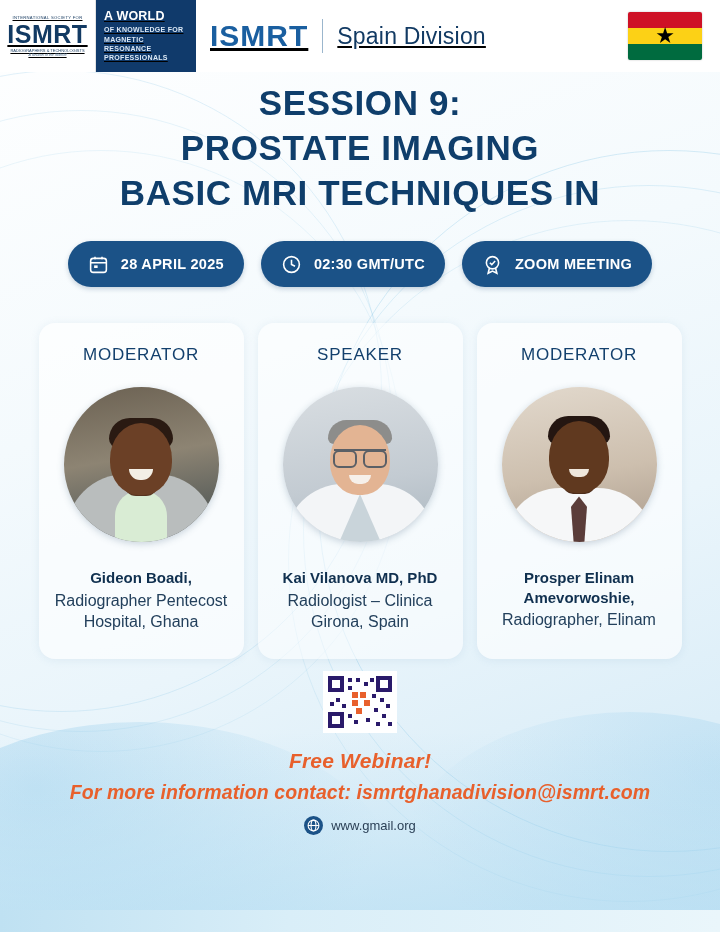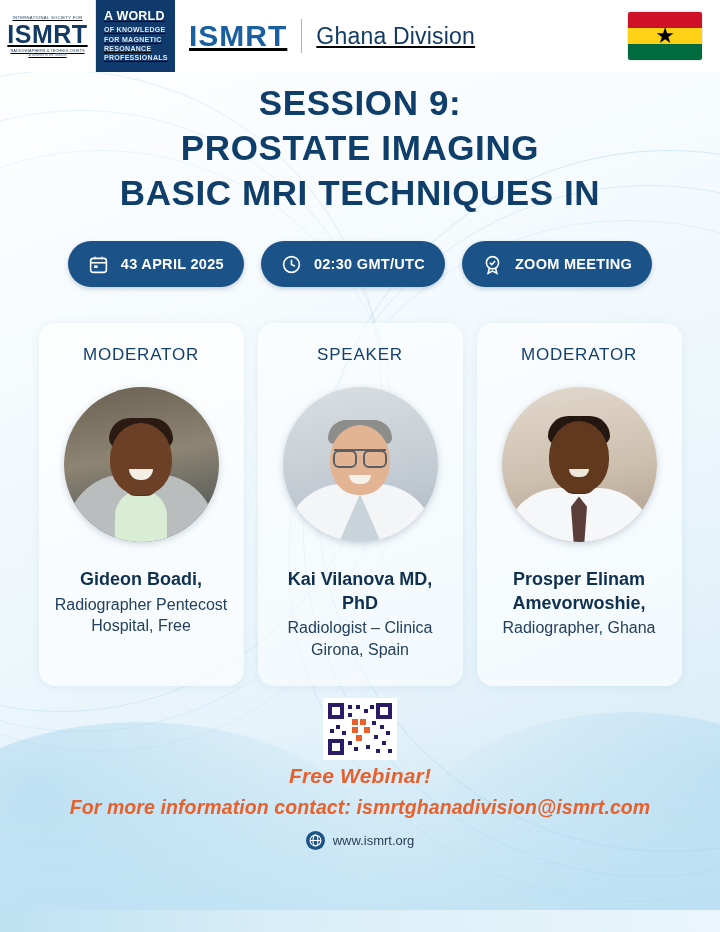--- a/index.html
+++ b/index.html
@@ -75,21 +75,21 @@
     line-height: 1.3;
     text-transform: uppercase;
   }
   .hdr-logo .tiny-bot2 {
     font-size: 3.6px;
     color: #4a6b8a;
     text-align: center;
     font-style: italic;
   }
   .hdr-blue {
-    width: 79px;
+    width: 100px;
     background: #103a6b;
     color: #ffffff;
     display: flex;
     flex-direction: column;
     justify-content: center;
     padding: 0 8px;
     box-sizing: border-box;
   }
   .hdr-blue .l1 {
     font-size: 12.5px;
@@ -266,21 +266,21 @@
   .av3 .tie { position:absolute; left:50%; bottom:-12px; transform:translateX(-50%); width:16px; height:58px; background:#5b3d3a; clip-path: polygon(50% 0,100% 18%,78% 100%,22% 100%,0 18%); }
   .av3 .collarL { position:absolute; left:50%; bottom:14px; margin-left:-30px; width:0; height:0; border-left:14px solid transparent; border-right:10px solid transparent; border-top:34px solid #f6f7f8; transform: rotate(-8deg); }
   .av3 .collarR { position:absolute; left:50%; bottom:14px; margin-left:6px; width:0; height:0; border-left:10px solid transparent; border-right:14px solid transparent; border-top:34px solid #f6f7f8; transform: rotate(8deg); }
   .av3 .neck { position:absolute; left:50%; bottom:48px; transform:translateX(-50%); width:32px; height:28px; background:#4d2d1b; border-radius:10px; }
   .av3 .head { position:absolute; left:50%; top:34px; transform:translateX(-50%); width:60px; height:72px; background:#60391f; border-radius:50% 50% 46% 46%; }
   .av3 .hair { position:absolute; left:50%; top:29px; transform:translateX(-50%); width:62px; height:28px; background:#241611; border-radius:31px 31px 12px 12px; }
   .av3 .smile { position:absolute; left:50%; top:82px; transform:translateX(-50%); width:20px; height:8px; background:#efe7dc; border-radius:0 0 11px 11px; }
 
   .person-name {
     margin-top: 26px;
-    font-size: 18px;
+    font-size: 15px;
     font-weight: bold;
     color: #10304f;
     line-height: 1.3;
     padding: 0 4px;
   }
   .person-title {
     margin-top: 2px;
     font-size: 16px;
     color: #23405c;
     line-height: 1.35;
@@ -296,21 +296,21 @@
   .qr {
     width: 74px;
     height: 62px;
     margin: 0 auto;
     background: #ffffff;
     padding: 3px;
     box-sizing: border-box;
   }
   .qr svg { display: block; }
   .free-webinar {
-    margin-top: 4px;
+    margin-top: 16px;
     font-size: 21px;
     font-weight: bold;
     font-style: italic;
     color: #e8602c;
     letter-spacing: .2px;
   }
   .contact {
     margin-top: 8px;
     font-size: 19.5px;
     font-weight: bold;
@@ -365,21 +365,21 @@
       <div class="tiny-bot">RADIOGRAPHERS &amp; TECHNOLOGISTS</div>
       <div class="tiny-bot2">A Section of the ISMRM</div>
     </div>
     <div class="hdr-blue">
       <div class="l1">A WORLD</div>
       <div class="l2">OF KNOWLEDGE FOR MAGNETIC RESONANCE PROFESSIONALS</div>
     </div>
     <div class="hdr-title">
       <span class="ismrt-big">ISMRT</span>
       <span class="hdr-sep"></span>
-      <span class="hdr-div">Ghana Division</span>
+      <span class="hdr-div">Spain Division</span>
     </div>
     <div class="flag">
       <div class="band red"></div>
       <div class="band yellow"></div>
       <div class="band green"></div>
       <div class="star">★</div>
     </div>
   </div>
 
   <div class="session-title">
@@ -392,21 +392,21 @@
     <div class="pill">
       <span class="pill-icon">
         <svg width="21" height="21" viewBox="0 0 24 24" fill="none" stroke="#ffffff" stroke-width="1.8">
           <rect x="3" y="5" width="18" height="16" rx="3"></rect>
           <line x1="3" y1="10" x2="21" y2="10"></line>
           <line x1="8" y1="3" x2="8" y2="6"></line>
           <line x1="16" y1="3" x2="16" y2="6"></line>
           <rect x="7" y="13" width="4" height="3" fill="#ffffff" stroke="none"></rect>
         </svg>
       </span>
-      <span class="pill-label">43 APRIL 2025</span>
+      <span class="pill-label">28 APRIL 2025</span>
     </div>
     <div class="pill">
       <span class="pill-icon">
         <svg width="21" height="21" viewBox="0 0 24 24" fill="none" stroke="#ffffff" stroke-width="1.8">
           <circle cx="12" cy="12" r="9"></circle>
           <polyline points="12,6.5 12,12 16,14"></polyline>
         </svg>
       </span>
       <span class="pill-label">02:30 GMT/UTC</span>
     </div>
@@ -431,21 +431,21 @@
           <div class="bg"></div>
           <div class="body"></div>
           <div class="shirt"></div>
           <div class="neck"></div>
           <div class="hair"></div>
           <div class="head"></div>
           <div class="smile"></div>
         </div>
       </div>
       <div class="person-name">Gideon Boadi,</div>
-      <div class="person-title">Radiographer Pentecost Hospital, Free</div>
+      <div class="person-title">Radiographer Pentecost Hospital, Ghana</div>
     </div>
 
     <div class="card speaker">
       <div class="role">SPEAKER</div>
       <div class="avatar av2">
         <div class="inner">
           <div class="bg"></div>
           <div class="coat"></div>
           <div class="vnotch"></div>
           <div class="neck"></div>
@@ -468,21 +468,21 @@
           <div class="collarL"></div>
           <div class="collarR"></div>
           <div class="tie"></div>
           <div class="neck"></div>
           <div class="hair"></div>
           <div class="head"></div>
           <div class="smile"></div>
         </div>
       </div>
       <div class="person-name">Prosper Elinam Amevorwoshie,</div>
-      <div class="person-title">Radiographer, Ghana</div>
+      <div class="person-title">Radiographer, Elinam</div>
     </div>
 
   </div>
 
   <div class="footer">
     <div class="qr">
       <svg width="68" height="56" viewBox="0 0 34 28">
         <rect x="0" y="0" width="34" height="28" fill="#ffffff"></rect>
         <g fill="#2a1a6a">
           <rect x="1" y="1" width="8" height="8"></rect>
@@ -526,18 +526,18 @@
     <div class="free-webinar">Free Webinar!</div>
     <div class="contact">For more information contact: ismrtghanadivision@ismrt.com</div>
     <div class="site">
       <span class="globe">
         <svg width="13" height="13" viewBox="0 0 24 24" fill="none" stroke="#ffffff" stroke-width="2">
           <circle cx="12" cy="12" r="10"></circle>
           <ellipse cx="12" cy="12" rx="4.5" ry="10"></ellipse>
           <line x1="2" y1="12" x2="22" y2="12"></line>
         </svg>
       </span>
-      <span class="site-url">www.ismrt.org</span>
+      <span class="site-url">www.gmail.org</span>
     </div>
   </div>
 
   <div class="bottom-band"></div>
 </div>
 
 </body></html>

